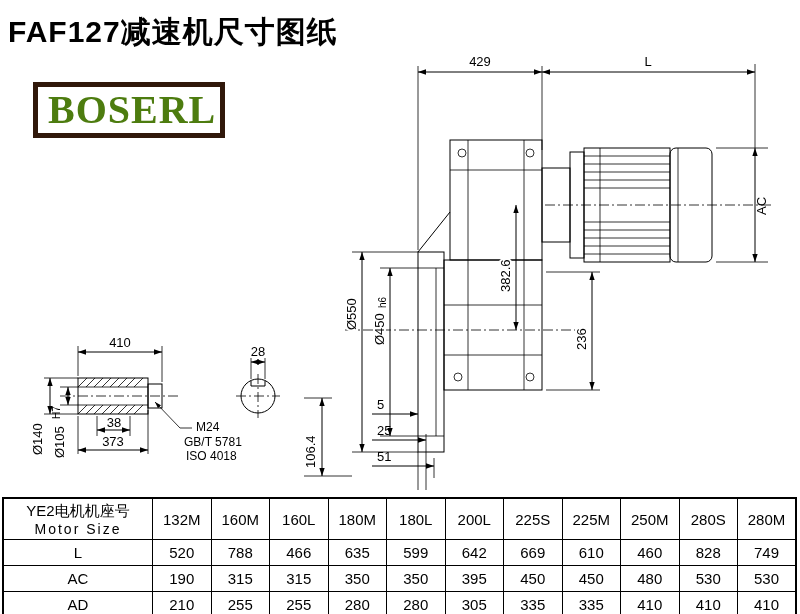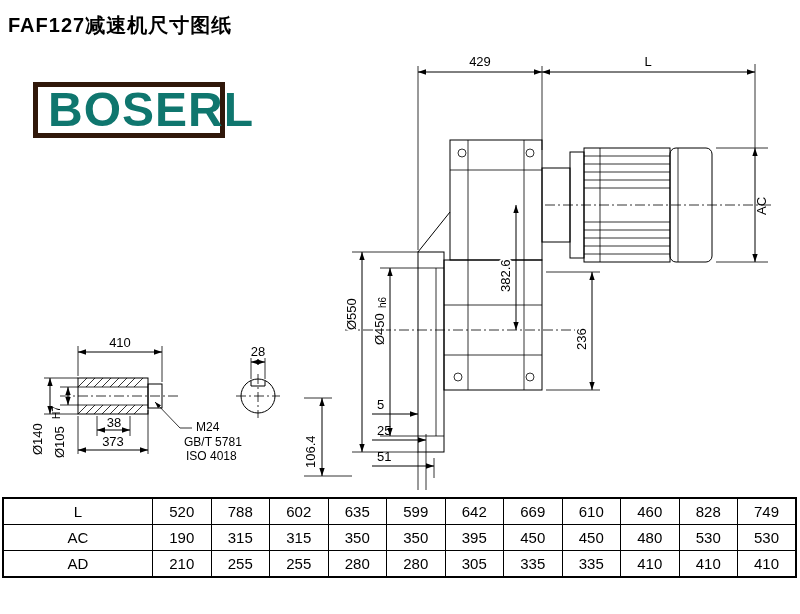--- a/index.html
+++ b/index.html
@@ -1,23 +1,23 @@
 <!DOCTYPE html>
 <html><head>
 <meta charset="utf-8">
 <style>
   html,body{margin:0;padding:0;}
   body{width:800px;height:614px;background:#fff;position:relative;overflow:hidden;
        font-family:"Liberation Sans",sans-serif;color:#000;}
-  .page-title{position:absolute;left:8px;top:12px;font-size:20px;font-weight:bold;
+  .page-title{position:absolute;left:8px;top:12px;font-size:30px;font-weight:bold;
        letter-spacing:1px;white-space:nowrap;}
   .logo-box{position:absolute;left:33px;top:82px;width:172px;height:46px;
        border:5px solid #30180a;display:flex;align-items:center;padding-left:10px;}
-  .logo-text{font-family:Liberation Sans, sans-serif;font-weight:bold;font-size:48px;
-       color:#0f766e;letter-spacing:1px;line-height:1;}
+  .logo-text{font-family:Liberation Serif, serif;font-weight:bold;font-size:40px;
+       color:#4d7c0f;letter-spacing:1px;line-height:1;}
   svg.drawing{position:absolute;left:0;top:0;}
   svg .ln{stroke:#000;stroke-width:1;fill:none;}
   svg .thin{stroke:#000;stroke-width:0.8;fill:none;}
   svg .cl{stroke:#000;stroke-width:0.8;fill:none;stroke-dasharray:10 3 2 3;}
   svg text{font-family:"Liberation Sans",sans-serif;fill:#000;stroke:none;}
   svg .dim{font-size:13px;}
   svg .dim-sm{font-size:10px;}
   svg .note{font-size:12px;}
   svg .halo{paint-order:stroke;stroke:#fff;stroke-width:4px;stroke-linejoin:round;}
   table.size-table{position:absolute;left:2px;top:497px;width:795px;border-collapse:collapse;
@@ -237,25 +237,42 @@
     <text class="dim-sm" x="60" y="419" transform="rotate(-90 60 419)">H7</text>
     <text class="dim" x="315" y="468" transform="rotate(-90 315 468)">106.4</text>
     <text class="note" x="196" y="431">M24</text>
     <text class="note" x="184" y="446">GB/T 5781</text>
     <text class="note" x="186" y="460">ISO 4018</text>
   </g>
 </svg>
 
 <table class="size-table">
   <tbody>
+      <tr class="head">
+    <th class="col0">
+      <div class="zh">YE2电机机座号</div>
+      <div class="en">Motor Size</div>
+    </th>
+    <th>132M</th>
+    <th>160M</th>
+    <th>160L</th>
+    <th>180M</th>
+    <th>180L</th>
+    <th>200L</th>
+    <th>225S</th>
+    <th>225M</th>
+    <th>250M</th>
+    <th>280S</th>
+    <th>280M</th>
+  </tr>
   <tr>
     <td class="col0">L</td>
     <td>520</td>
     <td>788</td>
-    <td>602</td>
+    <td>466</td>
     <td>635</td>
     <td>599</td>
     <td>642</td>
     <td>669</td>
     <td>610</td>
     <td>460</td>
     <td>828</td>
     <td>749</td>
   </tr>
   <tr>

